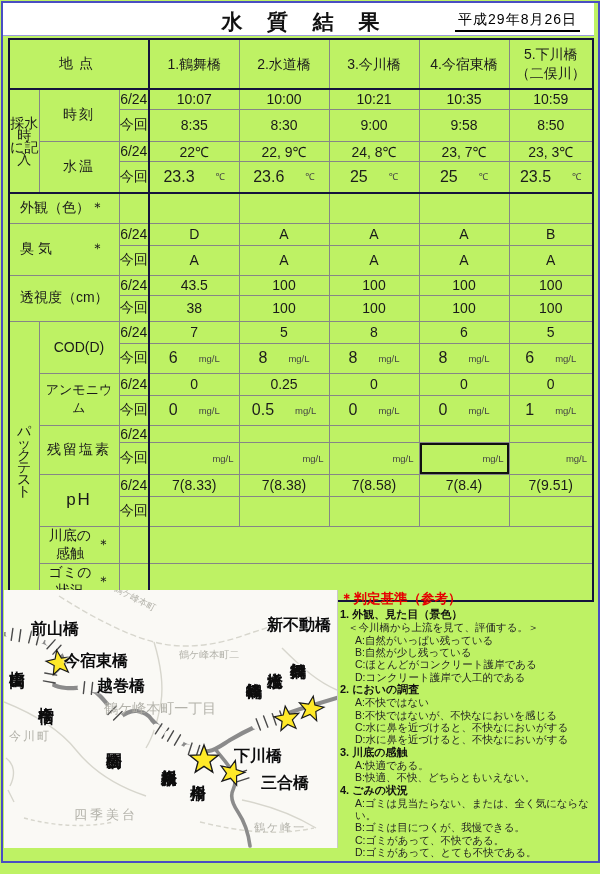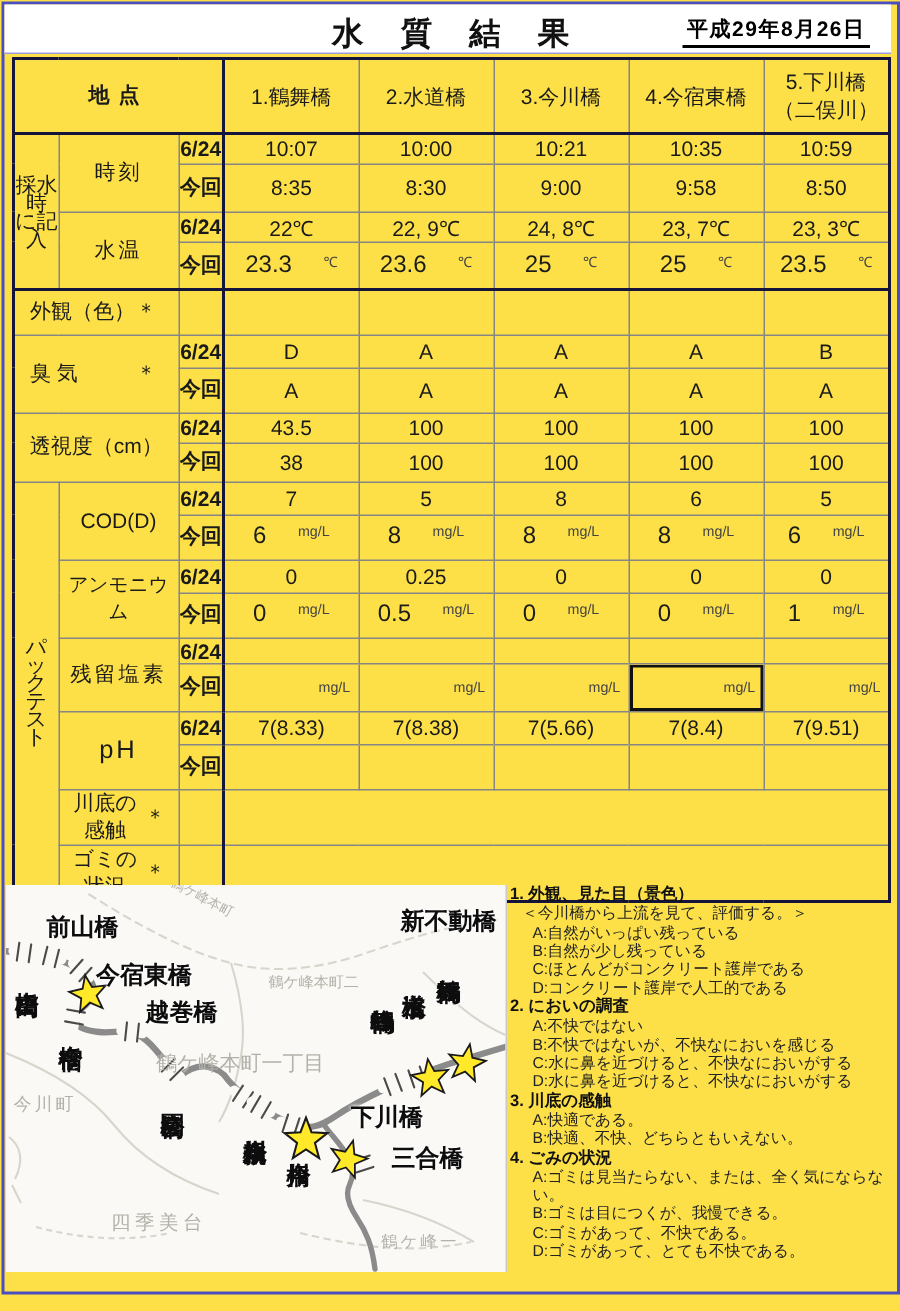--- a/index.html
+++ b/index.html
@@ -1,56 +1,56 @@
 <!DOCTYPE html>
 <html><head>
 <meta charset="utf-8">
 <style>
   html,body{margin:0;padding:0;background:#e8e8e8;}
-  .page{position:relative;width:600px;height:874px;background:#fde047;margin:0 auto;
+  .page{position:relative;width:600px;height:874px;background:#bef264;margin:0 auto;
         font-family:"Liberation Sans",sans-serif;overflow:hidden;}
   .frame{position:absolute;left:1px;top:1px;width:595px;height:858px;border:2px solid #4a4ec2;pointer-events:none;}
   
   .titlebar{position:absolute;left:3px;top:3px;width:591px;height:32px;border-bottom:1px solid #9a9ade;background:#fff;}
   .title{position:absolute;left:50%;top:5px;transform:translateX(-46%);font-size:21px;font-weight:bold;
          letter-spacing:0.45em;color:#111;white-space:nowrap;}
-  .date{position:absolute;right:14px;top:8px;font-size:14px;font-weight:bold;color:#000;
+  .date{position:absolute;right:14px;top:8px;font-size:14px;font-weight:normal;color:#000;
         border-bottom:2px solid #000;letter-spacing:1px;padding:0 3px 1px 3px;white-space:nowrap;}
   
   table.t{position:absolute;left:8px;top:38px;border-collapse:collapse;table-layout:fixed;
           width:584px;border:2px solid #14143c;}
   table.t td{border:1px solid #868686;padding:0;text-align:center;vertical-align:middle;overflow:hidden;
              color:#1a1a1a;font-size:14px;}
-  td.dk{border-right:2px solid #14143c !important;font-weight:bold;}
+  td.dk{border-right:2px solid #14143c !important;}
   td.db{border-bottom:2px solid #14143c !important;}
   td.dot{border-bottom:1px dotted #555 !important;}
   td.corner{font-size:16px;letter-spacing:6px;}
   td.colh{font-size:14.5px;line-height:19px;}
   td.side{font-size:9px;line-height:12px;color:#222;}
   td.lbl{font-size:15px;letter-spacing:2px;}
   td.lblwide{font-size:15px;}
   td.lblsm{font-size:11px;}
   .lblflex{display:flex;justify-content:space-between;align-items:center;padding:0 14px 0 10px;}
   .lblcenter{display:flex;justify-content:center;align-items:center;gap:8px;}
   td.mini{font-size:9px;color:#333;}
   td.miniN{font-size:10px;color:#222;margin-left:31px;}
   td.g{color:#8f8f8f;font-size:11.5px;}
   td.v{font-size:16px;color:#1c1c1c;}
   td.vb{font-size:17px;color:#111;}
-  .valunit{display:flex;justify-content:center;align-items:flex-start;gap:21px;}
+  .valunit{display:flex;justify-content:center;align-items:center;gap:21px;}
   .val{font-size:16px;color:#1c1c1c;}
   .unit{font-size:9.5px;color:#444;}
   .unitonly{display:flex;justify-content:flex-end;align-items:center;padding-right:5px;}
   td.sel{box-shadow:inset 0 0 0 2px #111;}
   
   .map{position:absolute;left:4px;top:590px;width:333px;height:258px;background:#faf9f5;
        border-right:1px solid #c9c9c9;overflow:hidden;}
   .map svg{position:absolute;left:0;top:0;}
   .blabel{position:absolute;font-weight:bold;color:#0d0d0d;font-size:16px;line-height:17px;white-space:nowrap;
-          text-shadow:0 0 2px #fff,0 0 3px #fff;}
+          text-shadow:0 0 2px #fff,0 0 3px #fff;margin-top:10px;}
   .vert{writing-mode:vertical-rl;text-orientation:upright;letter-spacing:0px;}
   .plabel{position:absolute;color:#b3b2aa;white-space:nowrap;}
   
   .legend{position:absolute;left:340px;top:590px;width:256px;height:270px;overflow:hidden;}
   .lg-title{color:#e50000;font-weight:bold;font-size:13.5px;line-height:17px;margin-bottom:1px;}
   .lg-h{font-weight:bold;font-size:11px;line-height:13px;color:#111;}
   .lg-note{font-size:10.5px;line-height:12.5px;color:#222;padding-left:8px;}
   .lg-i{font-size:10.5px;line-height:12.4px;color:#222;padding-left:15px;}
 </style>
 </head>
@@ -342,21 +342,21 @@
               <span class="unit">mg/L</span>
             </div>
           </td>
     </tr>
 
     <tr style="height:22px">
       <td rowspan="2" class="lbl" style="font-size:17px">pH</td>
       <td class="mini dk dot">6/24</td>
       <td class="g dot">7(8.33)</td>
       <td class="g dot">7(8.38)</td>
-      <td class="g dot">7(5.66)</td>
+      <td class="g dot">7(8.58)</td>
       <td class="g dot">7(8.4)</td>
       <td class="g dot">7(9.51)</td>
     </tr>
     <tr style="height:30px">
       <td class="miniN dk">今回</td>
       <td></td>
       <td></td>
       <td></td>
       <td></td>
       <td></td>
@@ -454,20 +454,21 @@
 
     <div class="plabel" style="left:175px;top:58px;font-size:10px">鶴ケ峰本町二</div>
     <div class="plabel" style="left:100px;top:110px;font-size:14px">鶴ケ峰本町一丁目</div>
     <div class="plabel" style="left:70px;top:216px;font-size:13px;letter-spacing:3px">四季美台</div>
     <div class="plabel" style="left:5px;top:138px;font-size:12px;letter-spacing:2px">今川町</div>
     <div class="plabel" style="left:250px;top:230px;font-size:11px;letter-spacing:2px">鶴ケ峰一</div>
     <div class="plabel" style="left:108px;top:2px;font-size:9px;transform:rotate(28deg)">鶴ケ峰本町</div>
   </div>
 
   <div class="legend">
+    <div class="lg-title">＊判定基準（参考）</div>
 
     <div class="lg-h">1. 外観、見た目（景色）</div>
     <div class="lg-note">＜今川橋から上流を見て、評価する。＞</div>
     <div class="lg-i">A:自然がいっぱい残っている</div>
     <div class="lg-i">B:自然が少し残っている</div>
     <div class="lg-i">C:ほとんどがコンクリート護岸である</div>
     <div class="lg-i">D:コンクリート護岸で人工的である</div>
 
     <div class="lg-h">2. においの調査</div>
     <div class="lg-i">A:不快ではない</div>

